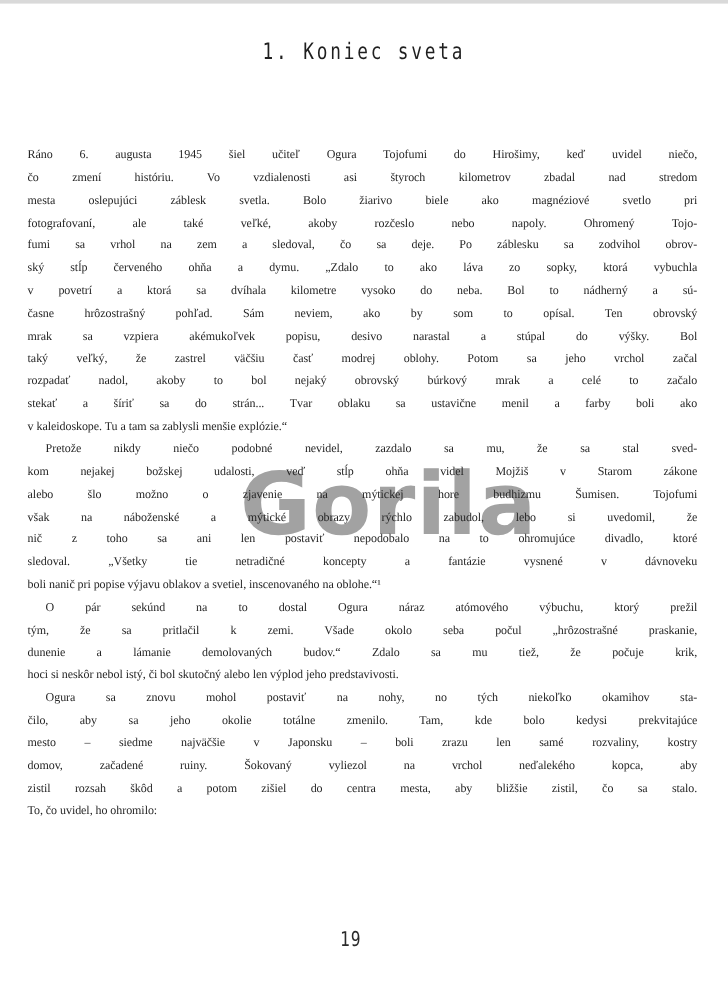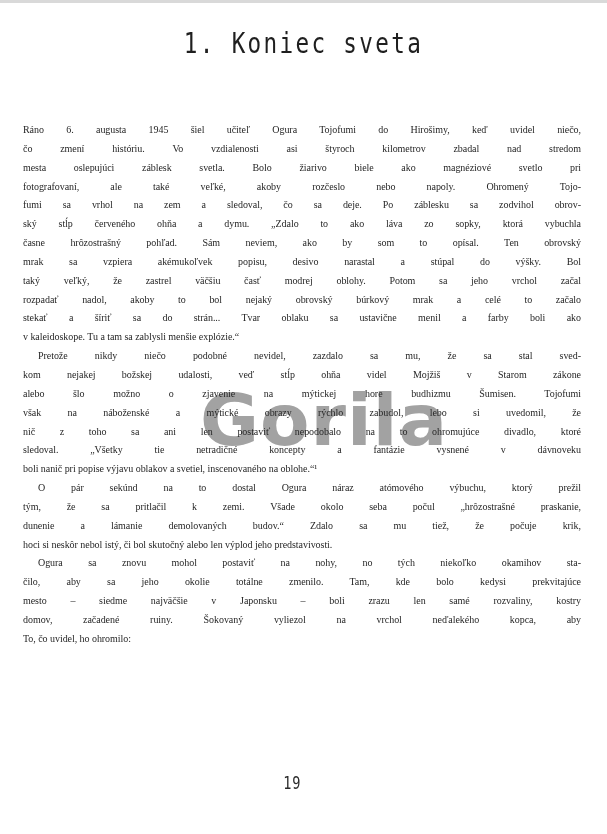--- a/index.html
+++ b/index.html
@@ -17,21 +17,21 @@
   .top-edge {
     position: absolute; top: 0; left: 0;
     width: 607px; height: 3px;
     background: #d9d9d9;
   }
   .chapter-title {
     position: absolute; top: 27px; left: 0;
     width: 607px; text-align: center;
     color: #1f1f1f;
     font-family: "DejaVu Sans Mono", monospace;
-    font-size: 29px; font-weight: 400;
+    font-size: 19px; font-weight: 400;
     letter-spacing: 3px;
     line-height: 32px;
     white-space: nowrap;
   }
   .chapter-title .squeeze {
     display: inline-block;
     transform: scaleX(0.78);
     transform-origin: 50% 50%;
   }
   .watermark {
@@ -96,20 +96,21 @@
   <div class="watermark">Gorila</div>
 
   <div class="body-text">
       <div class="paragraph">
         <div class="line">Ráno 6. augusta 1945 šiel učiteľ Ogura Tojofumi do Hirošimy, keď uvidel niečo,</div>
         <div class="line">čo zmení históriu. Vo vzdialenosti asi štyroch kilometrov zbadal nad stredom</div>
         <div class="line">mesta oslepujúci záblesk svetla. Bolo žiarivo biele ako magnéziové svetlo pri</div>
         <div class="line">fotografovaní, ale také veľké, akoby rozčeslo nebo napoly. Ohromený Tojo-</div>
         <div class="line">fumi sa vrhol na zem a sledoval, čo sa deje. Po záblesku sa zodvihol obrov-</div>
         <div class="line">ský stĺp červeného ohňa a dymu. „Zdalo to ako láva zo sopky, ktorá vybuchla</div>
+        <div class="line">v povetrí a ktorá sa dvíhala kilometre vysoko do neba. Bol to nádherný a sú-</div>
         <div class="line">časne hrôzostrašný pohľad. Sám neviem, ako by som to opísal. Ten obrovský</div>
         <div class="line">mrak sa vzpiera akémukoľvek popisu, desivo narastal a stúpal do výšky. Bol</div>
         <div class="line">taký veľký, že zastrel väčšiu časť modrej oblohy. Potom sa jeho vrchol začal</div>
         <div class="line">rozpadať nadol, akoby to bol nejaký obrovský búrkový mrak a celé to začalo</div>
         <div class="line">stekať a šíriť sa do strán... Tvar oblaku sa ustavične menil a farby boli ako</div>
         <div class="line last">v kaleidoskope. Tu a tam sa zablysli menšie explózie.“</div>
       </div>
       <div class="paragraph">
         <div class="line indent">Pretože nikdy niečo podobné nevidel, zazdalo sa mu, že sa stal sved-</div>
         <div class="line">kom nejakej božskej udalosti, veď stĺp ohňa videl Mojžiš v Starom zákone</div>
@@ -123,20 +124,21 @@
         <div class="line indent">O pár sekúnd na to dostal Ogura náraz atómového výbuchu, ktorý prežil</div>
         <div class="line">tým, že sa pritlačil k zemi. Všade okolo seba počul „hrôzostrašné praskanie,</div>
         <div class="line">dunenie a lámanie demolovaných budov.“ Zdalo sa mu tiež, že počuje krik,</div>
         <div class="line last">hoci si neskôr nebol istý, či bol skutočný alebo len výplod jeho predstavivosti.</div>
       </div>
       <div class="paragraph">
         <div class="line indent">Ogura sa znovu mohol postaviť na nohy, no tých niekoľko okamihov sta-</div>
         <div class="line">čilo, aby sa jeho okolie totálne zmenilo. Tam, kde bolo kedysi prekvitajúce</div>
         <div class="line">mesto – siedme najväčšie v Japonsku – boli zrazu len samé rozvaliny, kostry</div>
         <div class="line">domov, začadené ruiny. Šokovaný vyliezol na vrchol neďalekého kopca, aby</div>
+        <div class="line">zistil rozsah škôd a potom zišiel do centra mesta, aby bližšie zistil, čo sa stalo.</div>
         <div class="line last">To, čo uvidel, ho ohromilo:</div>
       </div>
     </div>
 
   <div class="page-number">
     <span class="squeeze">19</span>
   </div>
 
 </div>
 

